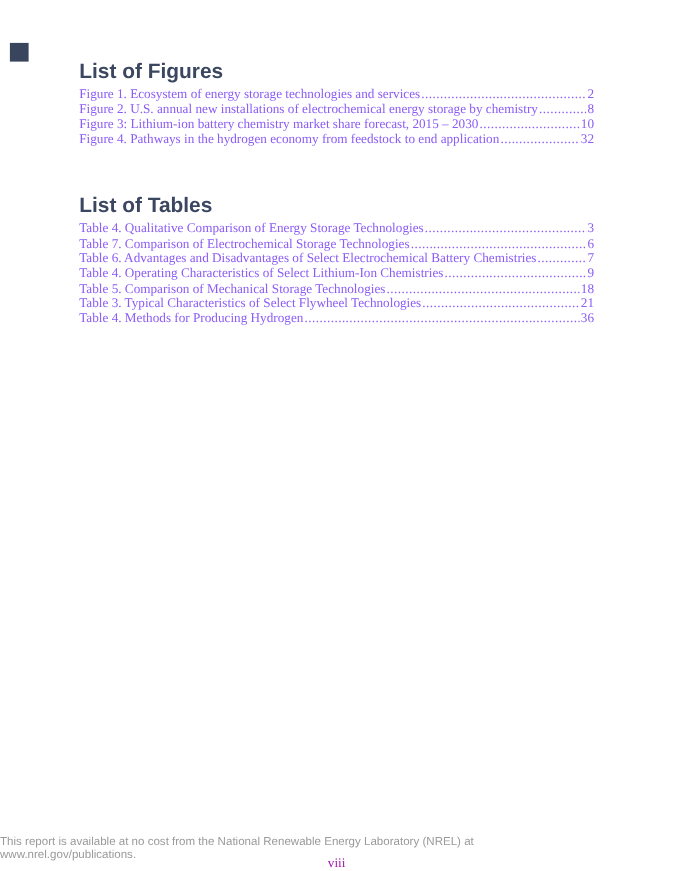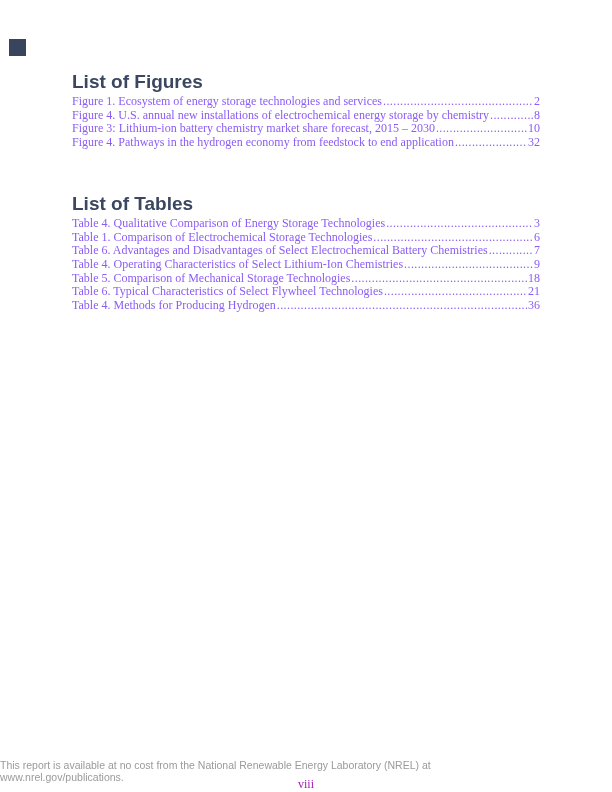--- a/index.html
+++ b/index.html
@@ -16,22 +16,22 @@
     background: #ffffff;
   }
   .corner-square {
     position: absolute; left: 9px; top: 39px;
     width: 17px; height: 17px;
     background: #38455d;
   }
   .content {
     position: absolute; left: 72px; width: 468px;
   }
-  .figures-block { top: 70px; }
-  .tables-block  { top: 176px; margin-top: 16px; }
+  .figures-block { top: 54px; }
+  .tables-block  { top: 176px; }
   .toc-heading {
     font-family: "Liberation Sans", sans-serif;
     font-weight: bold;
     font-size: 19px;
     line-height: 23px;
     color: #3b4760;
     margin: 0 0 2px 0;
   }
   .toc-list { width: 468px; }
   .toc-row {
@@ -75,21 +75,21 @@
 
   <div class="content figures-block">
     <h1 class="toc-heading">List of Figures</h1>
     <div class="toc-list">
       <div class="toc-row">
         <span class="toc-label">Figure 1. Ecosystem of energy storage technologies and services</span>
         <span class="toc-leader"></span>
         <span class="toc-page">2</span>
       </div>
       <div class="toc-row">
-        <span class="toc-label">Figure 4. U.S. annual new installations of electrochemical energy storage by chemistry</span>
+        <span class="toc-label">Figure 2. U.S. annual new installations of electrochemical energy storage by chemistry</span>
         <span class="toc-leader"></span>
         <span class="toc-page">8</span>
       </div>
       <div class="toc-row">
         <span class="toc-label">Figure 3: Lithium-ion battery chemistry market share forecast, 2015 – 2030</span>
         <span class="toc-leader"></span>
         <span class="toc-page">10</span>
       </div>
       <div class="toc-row">
         <span class="toc-label">Figure 4. Pathways in the hydrogen economy from feedstock to end application</span>
@@ -101,41 +101,41 @@
 
   <div class="content tables-block">
     <h1 class="toc-heading">List of Tables</h1>
     <div class="toc-list">
       <div class="toc-row">
         <span class="toc-label">Table 4. Qualitative Comparison of Energy Storage Technologies</span>
         <span class="toc-leader"></span>
         <span class="toc-page">3</span>
       </div>
       <div class="toc-row">
-        <span class="toc-label">Table 1. Comparison of Electrochemical Storage Technologies</span>
+        <span class="toc-label">Table 7. Comparison of Electrochemical Storage Technologies</span>
         <span class="toc-leader"></span>
         <span class="toc-page">6</span>
       </div>
       <div class="toc-row">
         <span class="toc-label">Table 6. Advantages and Disadvantages of Select Electrochemical Battery Chemistries</span>
         <span class="toc-leader"></span>
         <span class="toc-page">7</span>
       </div>
       <div class="toc-row">
         <span class="toc-label">Table 4. Operating Characteristics of Select Lithium-Ion Chemistries</span>
         <span class="toc-leader"></span>
         <span class="toc-page">9</span>
       </div>
       <div class="toc-row">
         <span class="toc-label">Table 5. Comparison of Mechanical Storage Technologies</span>
         <span class="toc-leader"></span>
         <span class="toc-page">18</span>
       </div>
       <div class="toc-row">
-        <span class="toc-label">Table 6. Typical Characteristics of Select Flywheel Technologies</span>
+        <span class="toc-label">Table 3. Typical Characteristics of Select Flywheel Technologies</span>
         <span class="toc-leader"></span>
         <span class="toc-page">21</span>
       </div>
       <div class="toc-row">
         <span class="toc-label">Table 4. Methods for Producing Hydrogen</span>
         <span class="toc-leader"></span>
         <span class="toc-page">36</span>
       </div>
     </div>
   </div>

